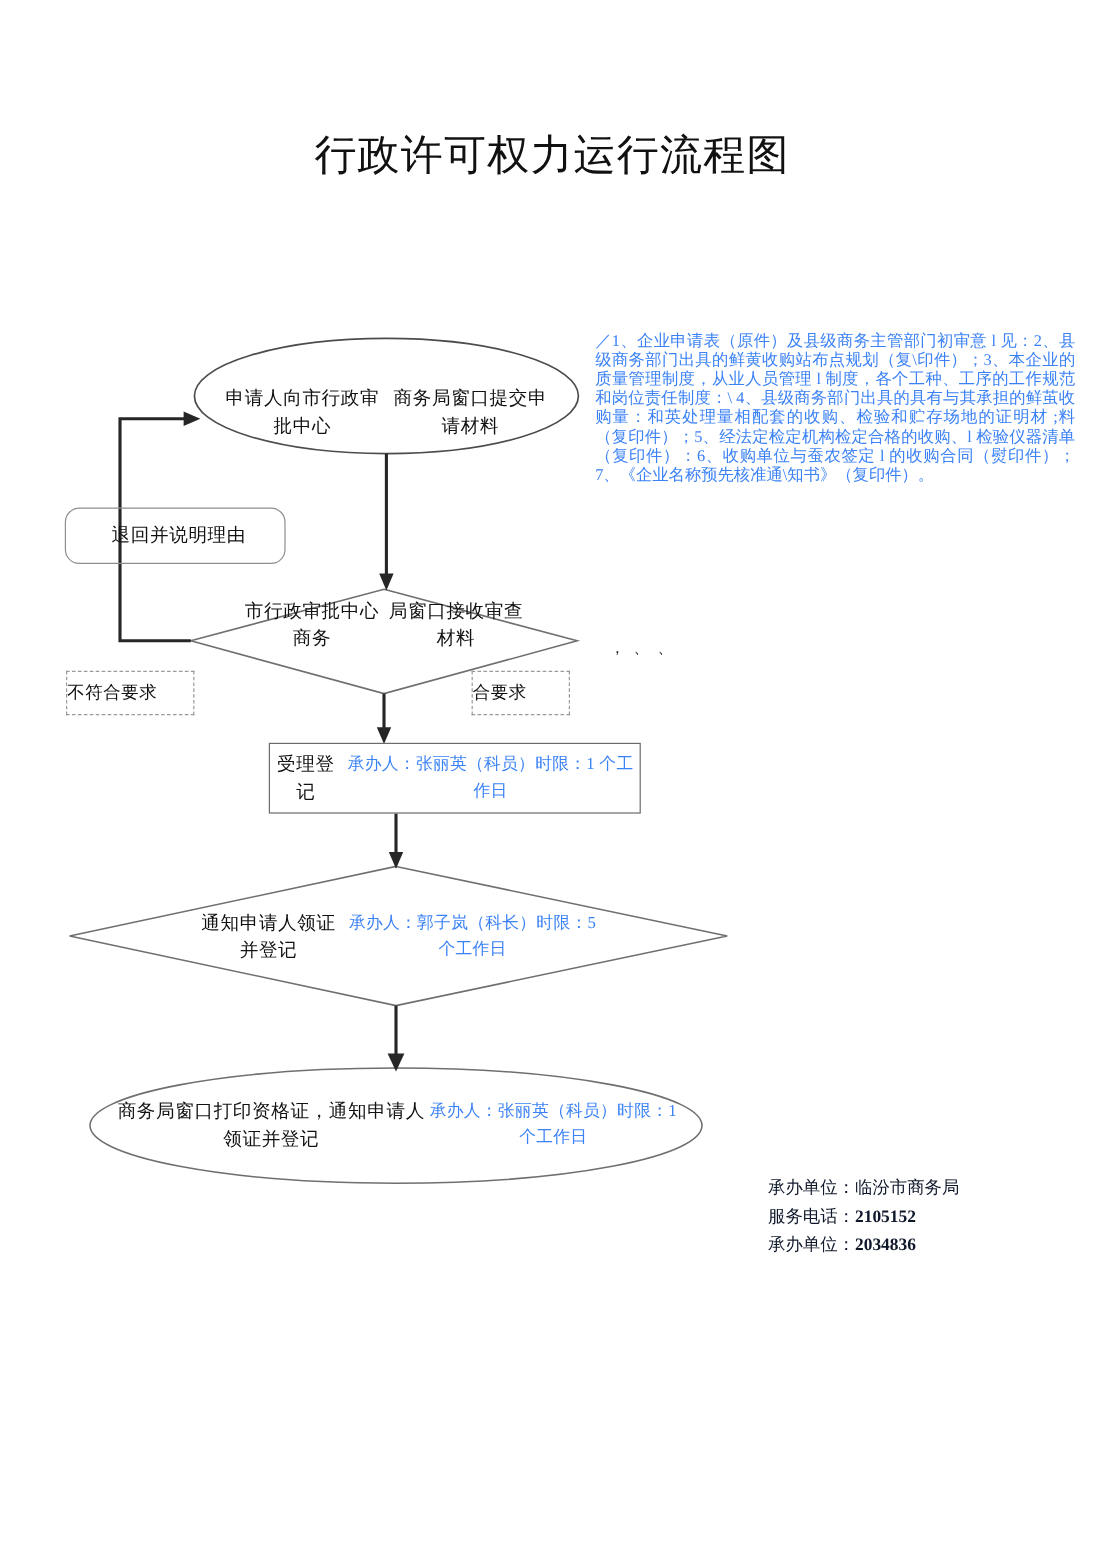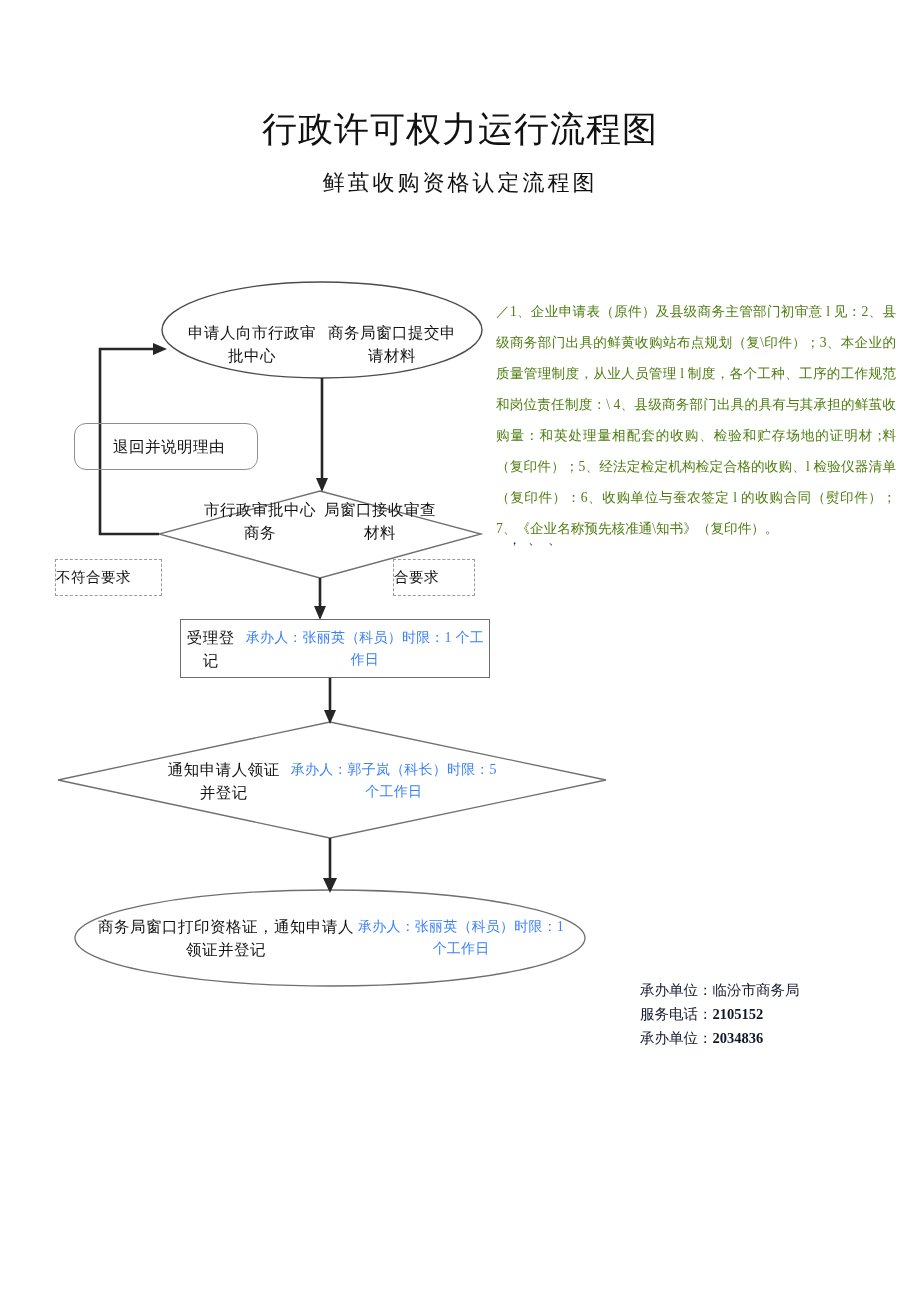--- a/index.html
+++ b/index.html
@@ -42,26 +42,26 @@
     font-size: 22px;
     line-height: 30px;
     letter-spacing: 3px;
     color: #111111;
   }
 
   
   .req-block {
     position: absolute;
     left: 496px;
-    top: 296px;
+    top: 276px;
     width: 400px;
     font-size: 13.6px;
-    line-height: 31px;
+    line-height: 16px;
     text-align: justify;
-    color: #4d7c0f;
+    color: #3b82f6;
     letter-spacing: 0px;
   }
   .req-block .stray-slash {
     letter-spacing: 0;
   }
   .req-tail {
     position: absolute;
     left: 508px;
     top: 533px;
     width: 200px;
@@ -120,20 +120,21 @@
   .roundbox {
     border: 1.4px solid #8e8e8e;
     border-radius: 12px;
     background: transparent;
   }
 
   
   .rect {
     border: 1.3px solid #6b6b6b;
     background: transparent;
+    margin-left: 44px;
   }
 
   
   .dashbox {
     border: 1.2px dashed #9a9a9a;
     background: transparent;
     display: flex;
     align-items: center;
     font-size: 14.5px;
     color: #111;
@@ -167,21 +168,20 @@
     stroke: #4c4c4c;
     stroke-width: 1.4;
   }
 </style>
 </head>
 <body>
 
 <div id="page">
 
   <div class="doc-title">行政许可权力运行流程图</div>
-  <div class="doc-subtitle">鲜茧收购资格认定流程图</div>
 
   <svg id="vector" viewBox="0 0 920 1301">
 
     <ellipse class="clip-ellipse" cx="322" cy="330" rx="160" ry="48"></ellipse>
 
     <polygon class="shape-stroke" points="320,491 481,534 320,578 159,534"></polygon>
 
     <polygon class="shape-stroke" points="330,722 606,780 330,838 58,780"></polygon>
 
     <ellipse class="shape-stroke" cx="330" cy="938" rx="255" ry="48"></ellipse>
@@ -223,21 +223,21 @@
     </div>
   </div>
 
   <div class="node" style="left:95px; top:910px; width:470px; height:56px;">
     <div class="node-text">
       <div class="line-main">商务局窗口打印资格证，通知申请人领证并登记</div>
       <div class="line-sub">承办人：张丽英（科员）时限：1 个工作日</div>
     </div>
   </div>
 
-  <div class="node roundbox" style="left:74px; top:423px; width:184px; height:47px;">
+  <div class="node roundbox" style="left:54px; top:423px; width:184px; height:47px;">
     <div class="node-text">
       <div class="line-main" style="padding-left:6px;">退回并说明理由</div>
     </div>
   </div>
 
   <div class="node dashbox" style="left:55px; top:559px; width:107px; height:37px;">
     <span>不符合要求</span>
   </div>
 
   <div class="node dashbox" style="left:393px; top:559px; width:82px; height:37px;">

